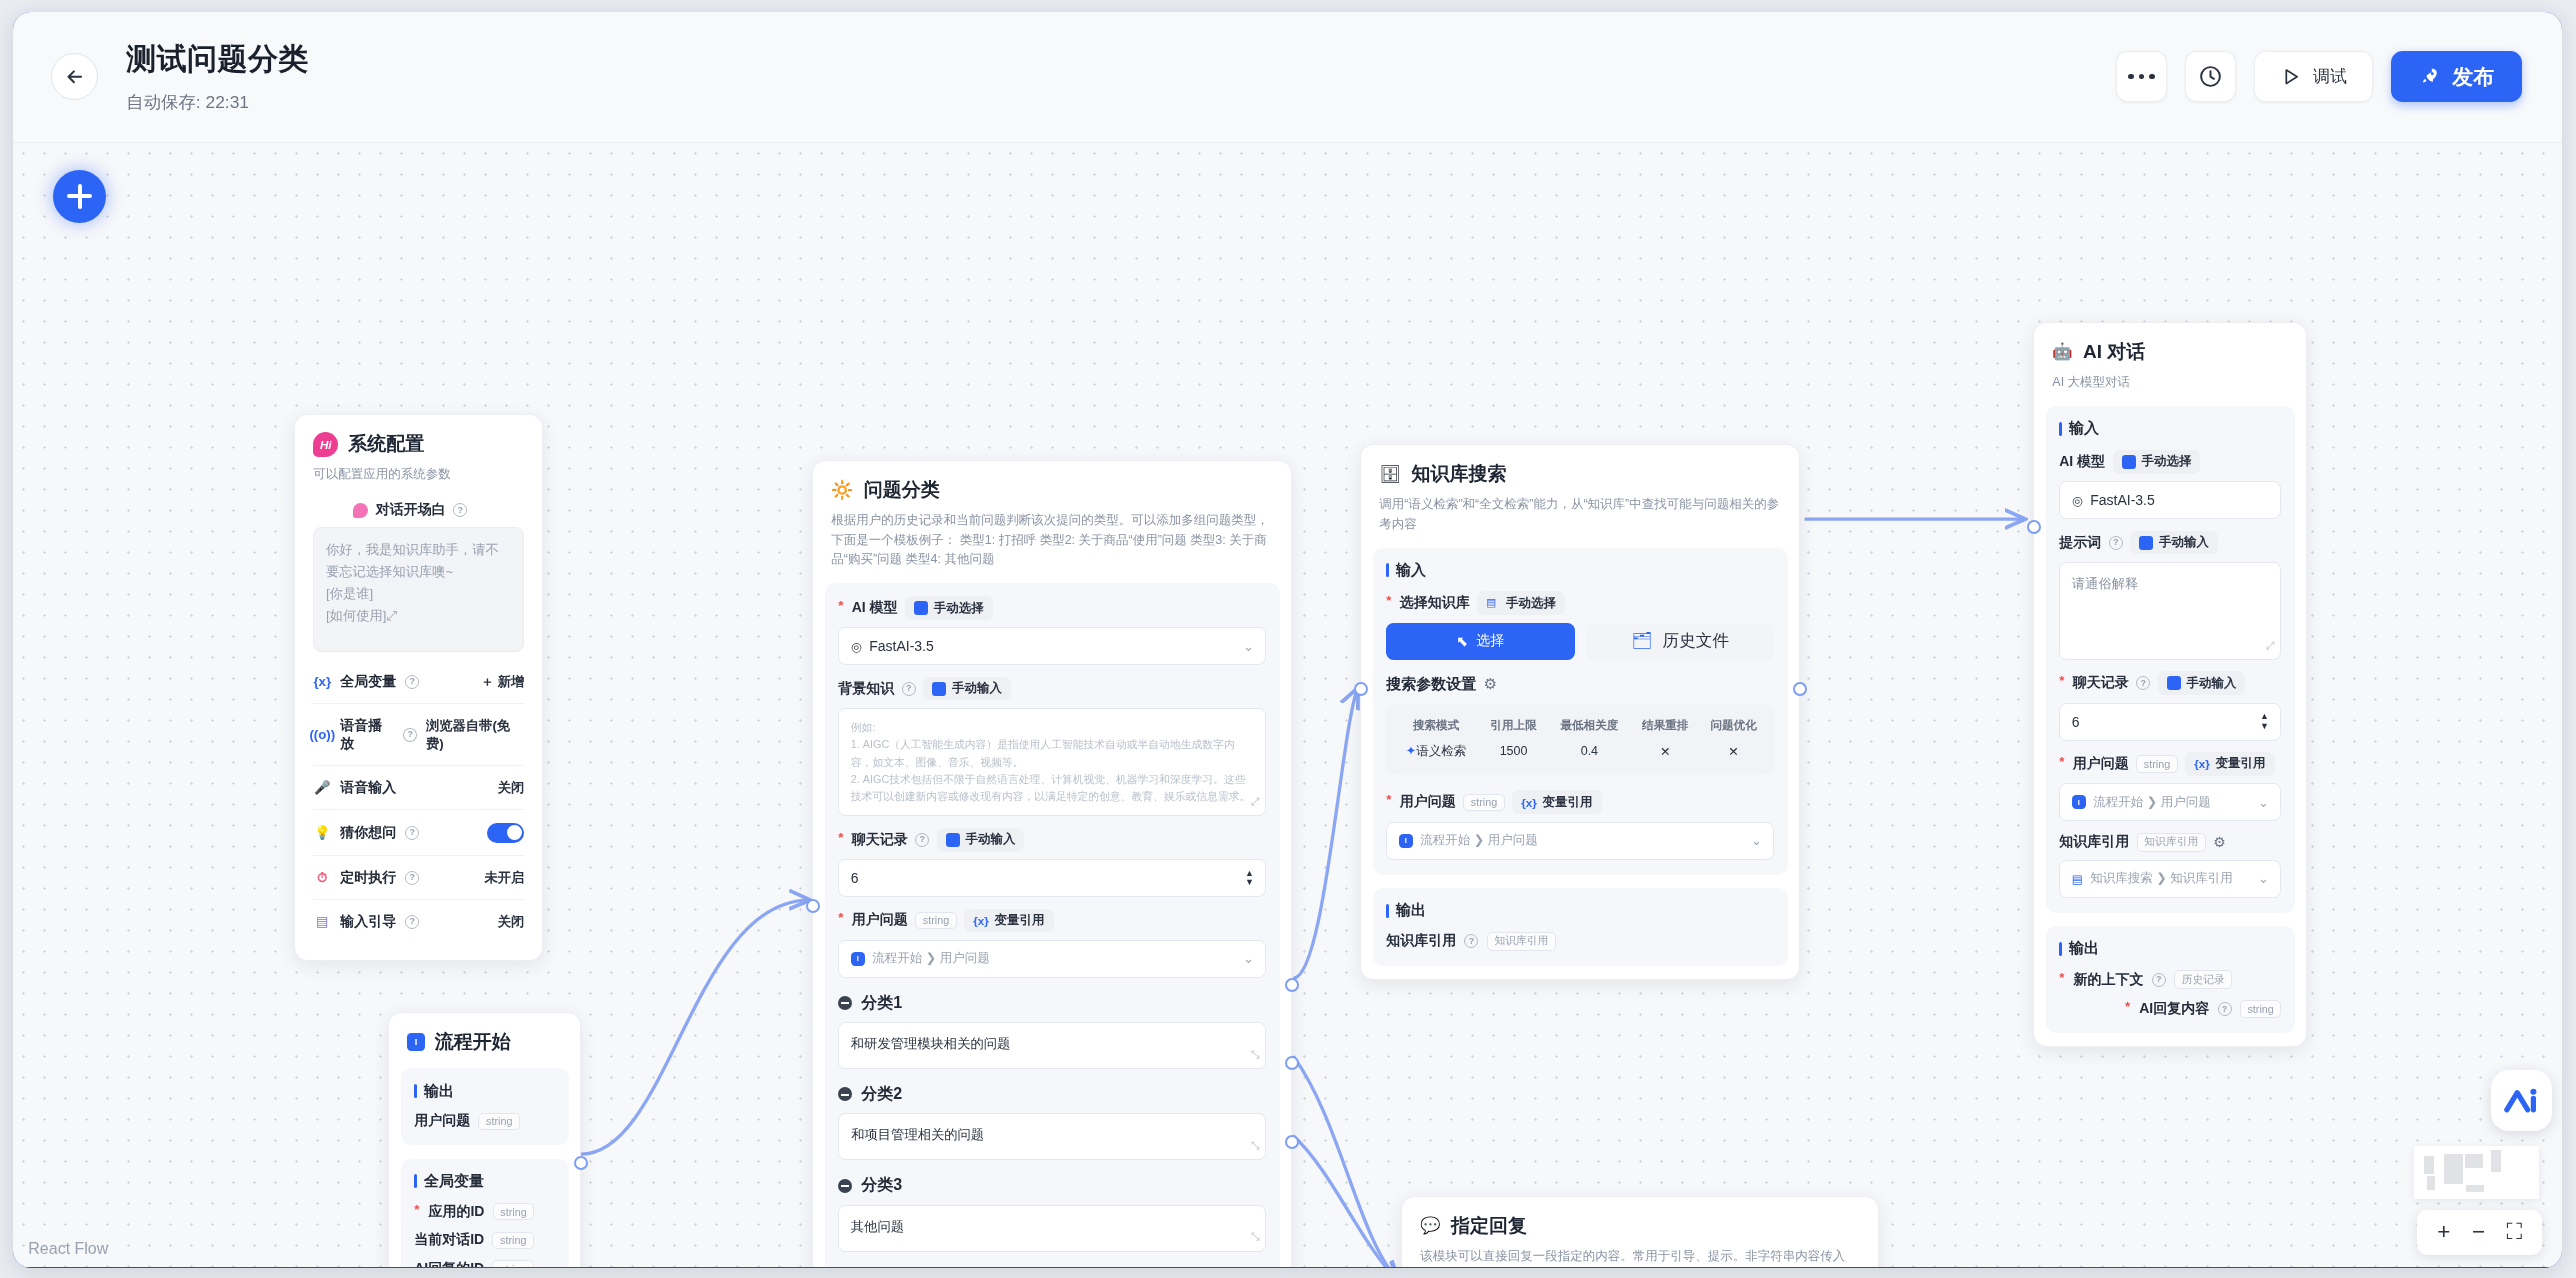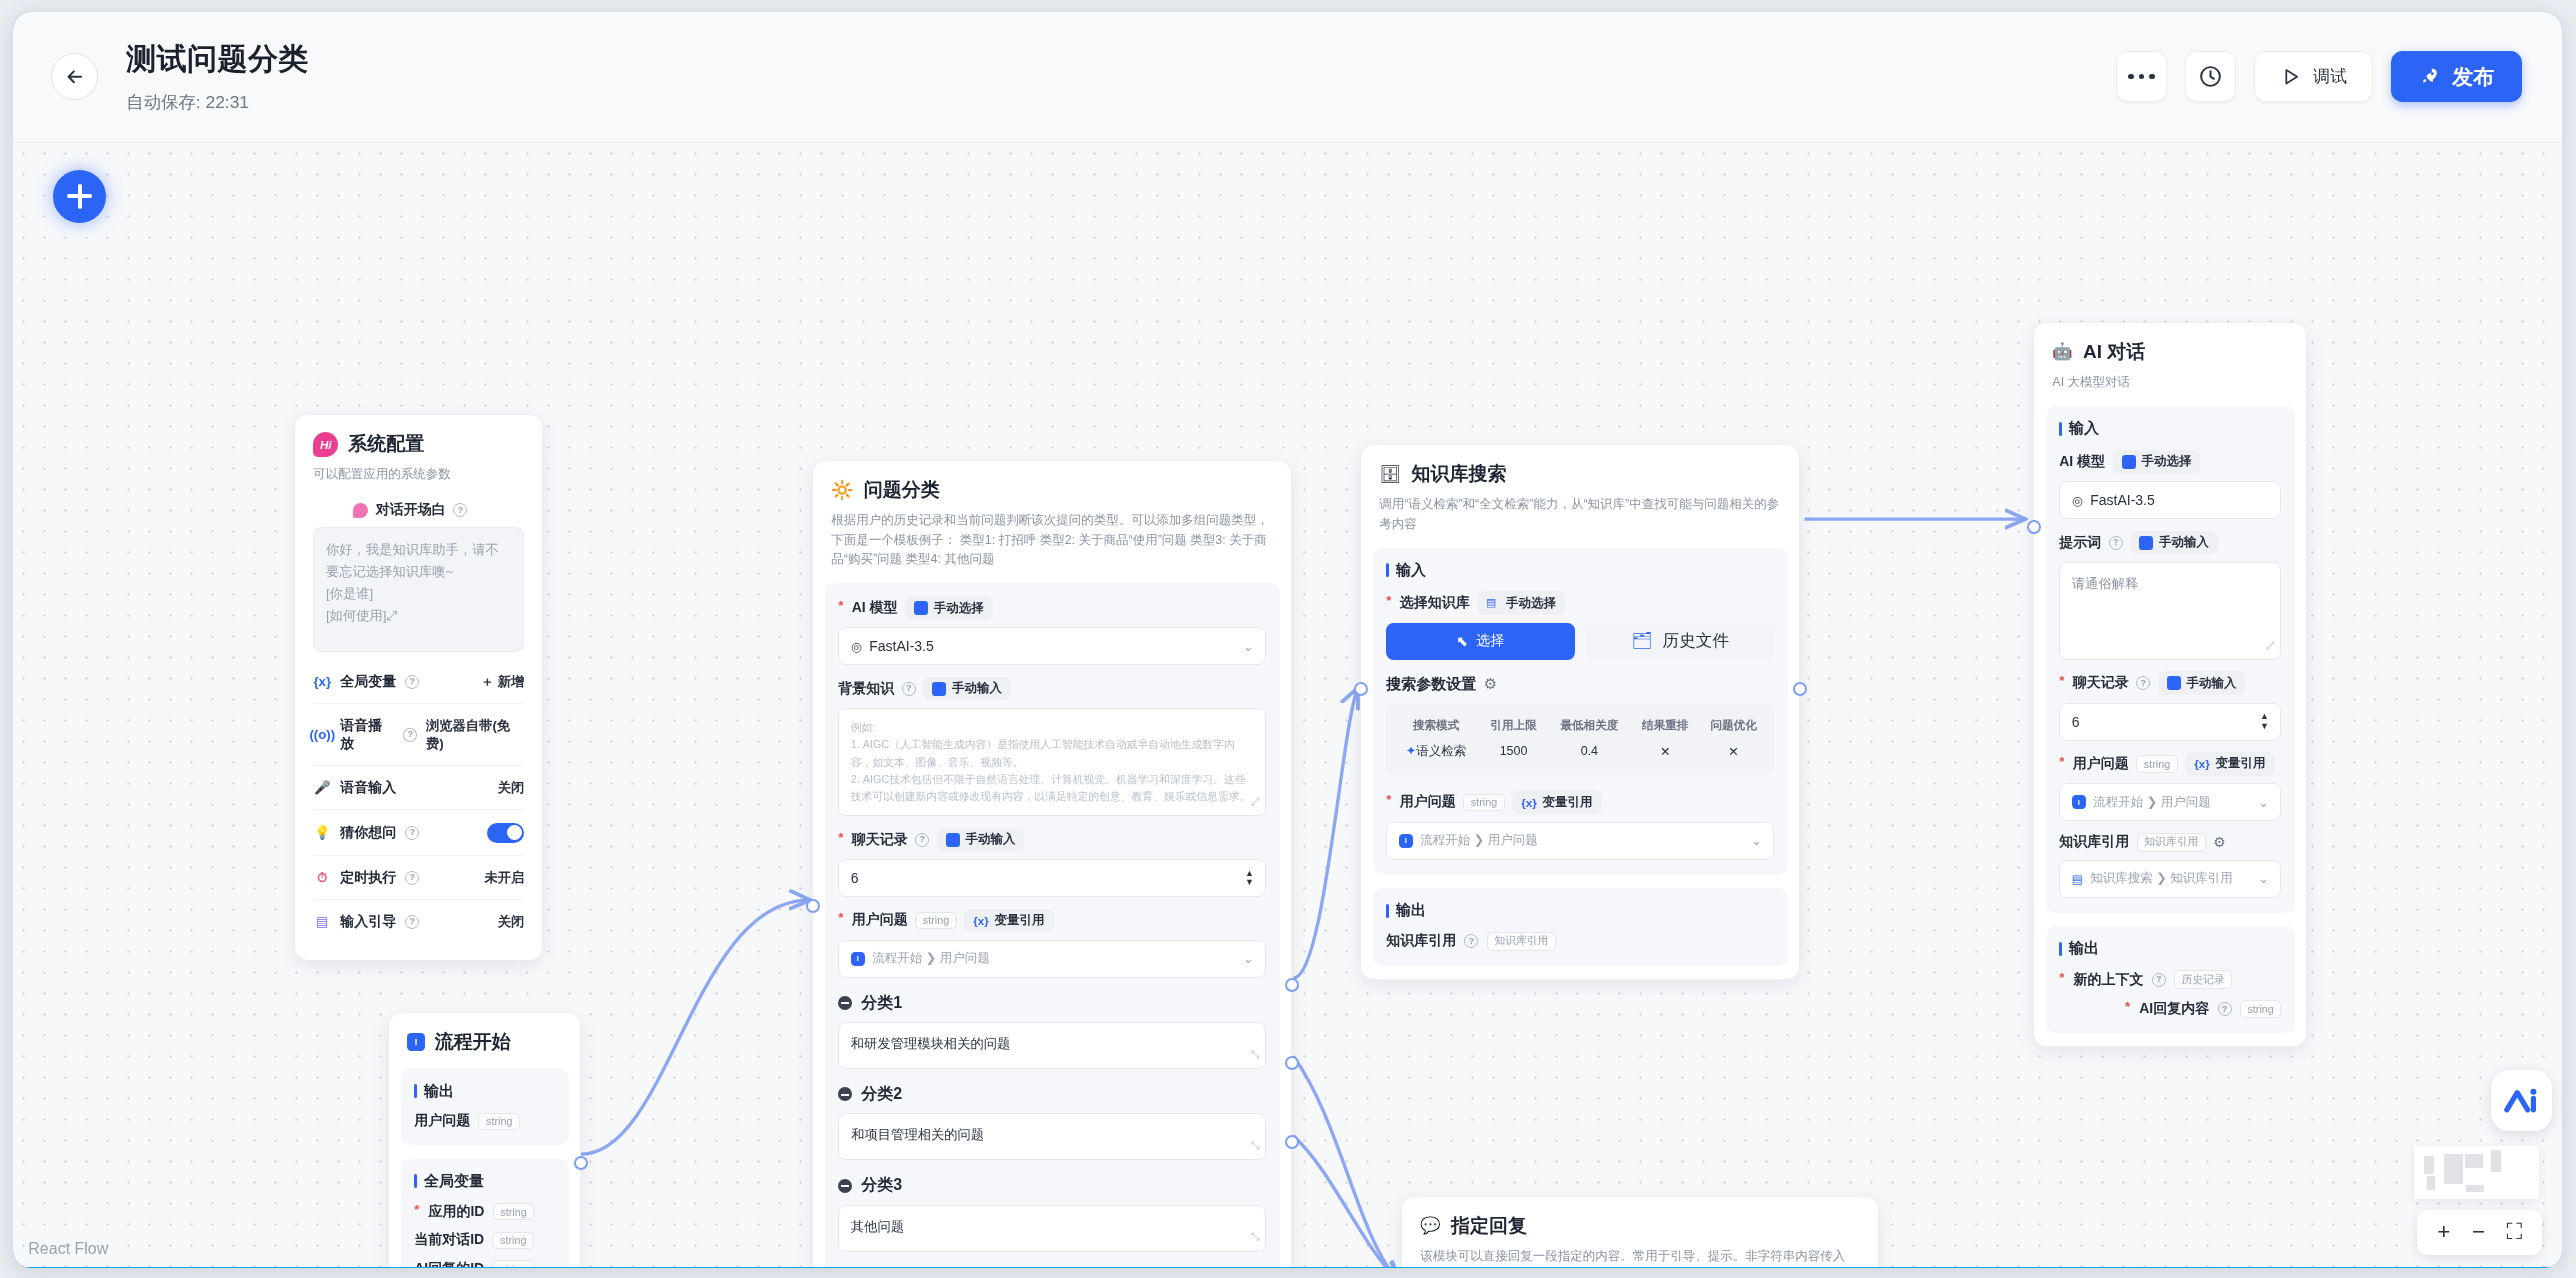--- a/index.html
+++ b/index.html
@@ -6,21 +6,21 @@
   html,body { width:2576px; height:1279px; overflow:hidden; }
   body {
     font-family: "Liberation Sans", "DejaVu Sans", sans-serif;
     background:#e9ecf1;
     color:#1f2430;
     -webkit-font-smoothing:antialiased;
   }
   .app {
     position:absolute; left:13.3px; top:11.6px;
     width:2549px; height:1256px;
-    background:#0ea5e9;
+    background:#1d4ed8;
     border-radius:18px;
     box-shadow:0 3.3px 21.6px rgba(20,30,60,.12);
     overflow:hidden;
   }
 
   
   .header {
     position:absolute; left:0; top:0; width:100%; height:131px;
     background:#f8f9fb;
     border-bottom:0.8px solid #ebedf1;

